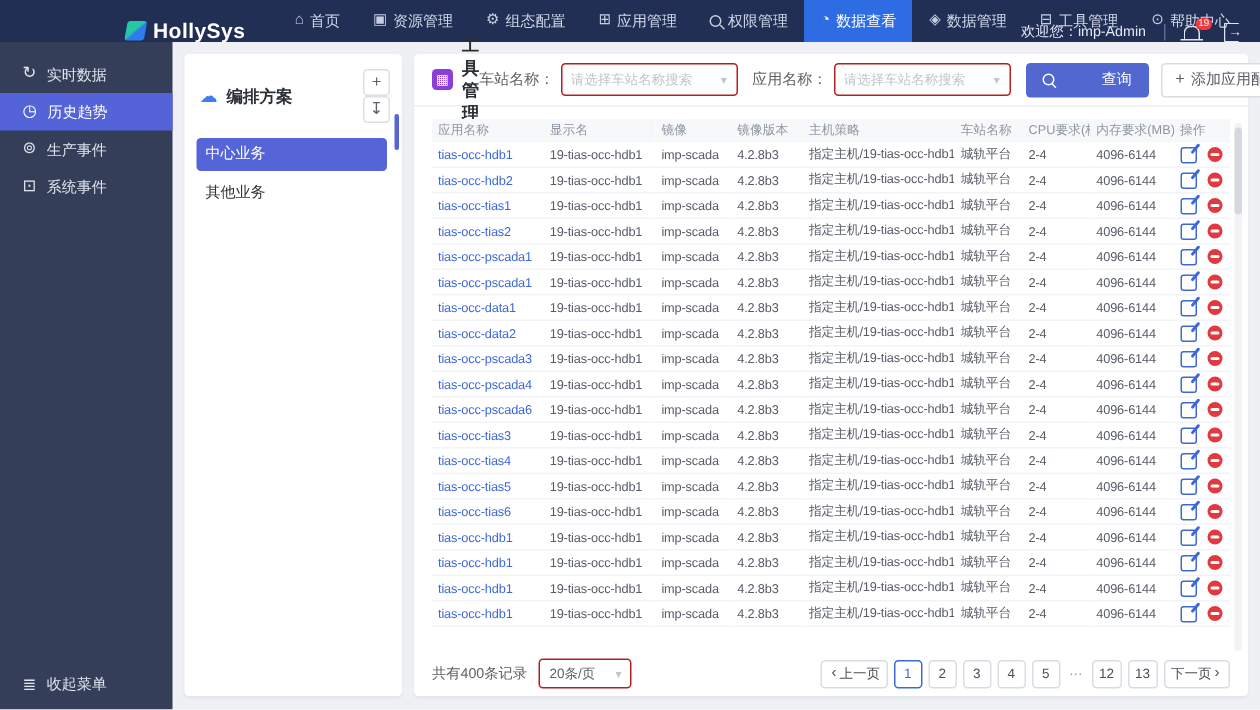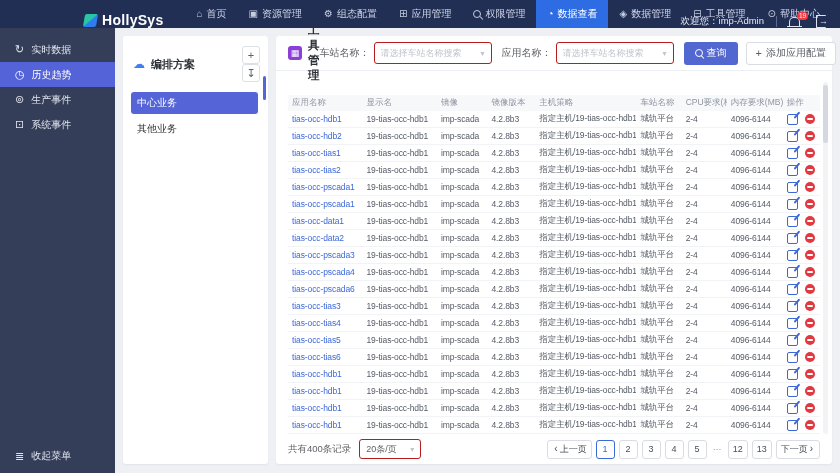--- a/index.html
+++ b/index.html
@@ -68,34 +68,34 @@
       line-height:14px;text-align:center;margin-right:6px;flex:0 0 auto;}
   .main-title{font-size:11.5px;font-weight:bold;color:#2b2f36;}
   .filters{display:flex;align-items:center;margin-left:auto;}
   .f-label{font-size:10px;color:#606266;margin-right:4px;white-space:nowrap;}
   .select{display:flex;align-items:center;justify-content:space-between;width:118px;height:22px;
       border:1px solid #b91c1c;border-radius:3px;background:#fff;padding:0 6px;
       box-sizing:border-box;margin-right:10px;cursor:pointer;}
   .select .ph{font-size:9px;color:#c0c4cc;white-space:nowrap;overflow:hidden;}
   .select .caret{font-size:8px;color:#c0c4cc;margin-left:4px;}
   .btn-primary{display:flex;align-items:center;height:23px;padding:0 11px;background:#5267cf;
-      color:#fff;border:none;border-radius:3px;font-size:10px;cursor:pointer;margin-right:8px;white-space:nowrap;}
+      color:#fff;border:none;border-radius:3px;font-size:10px;cursor:pointer;margin-right:8px;white-space:nowrap;gap:28px;}
   .btn-plain{display:flex;align-items:center;height:23px;padding:0 9px;background:#fff;
       color:#5a5e66;border:1px solid #d9dce3;border-radius:3px;font-size:10px;cursor:pointer;white-space:nowrap;}
   .btn-plain .plus{margin-right:4px;font-size:11px;line-height:1;}
 
   
   .ic-mag{display:inline-block;width:6px;height:6px;border:1.3px solid currentColor;border-radius:50%;
       position:relative;margin-right:4px;flex:0 0 auto;}
   .ic-mag::after{content:"";position:absolute;width:1.3px;height:4px;background:currentColor;
       right:-1.5px;bottom:-2.5px;transform:rotate(-45deg);}
 
   
   .table-wrap{margin:8px 12px 0 12px;flex:1 1 auto;overflow:hidden;}
-  table{width:100%;border-collapse:collapse;table-layout:fixed;margin-top:16px;}
+  table{width:100%;border-collapse:collapse;table-layout:fixed;}
   th{background:#f7f8fa;color:#8f95a3;font-size:8.5px;font-weight:normal;text-align:left;
       height:16px;padding:0 4px;white-space:nowrap;overflow:hidden;}
   td{font-size:8.5px;color:#565b66;height:16px;padding:0 4px;border-bottom:1px solid #f2f3f7;
       white-space:nowrap;overflow:hidden;letter-spacing:-.1px;}
   td.c-link a{color:#3d68d8;text-decoration:none;cursor:pointer;}
   td.ops{overflow:visible;}
   .ops-inner{display:flex;align-items:center;gap:7px;}
   .ic-edit{position:relative;display:inline-block;width:9px;height:9px;border:1px solid #3d68d8;
       border-radius:2px;cursor:pointer;flex:0 0 auto;}
   .ic-edit::after{content:"";position:absolute;width:1.6px;height:8px;background:#3d68d8;

